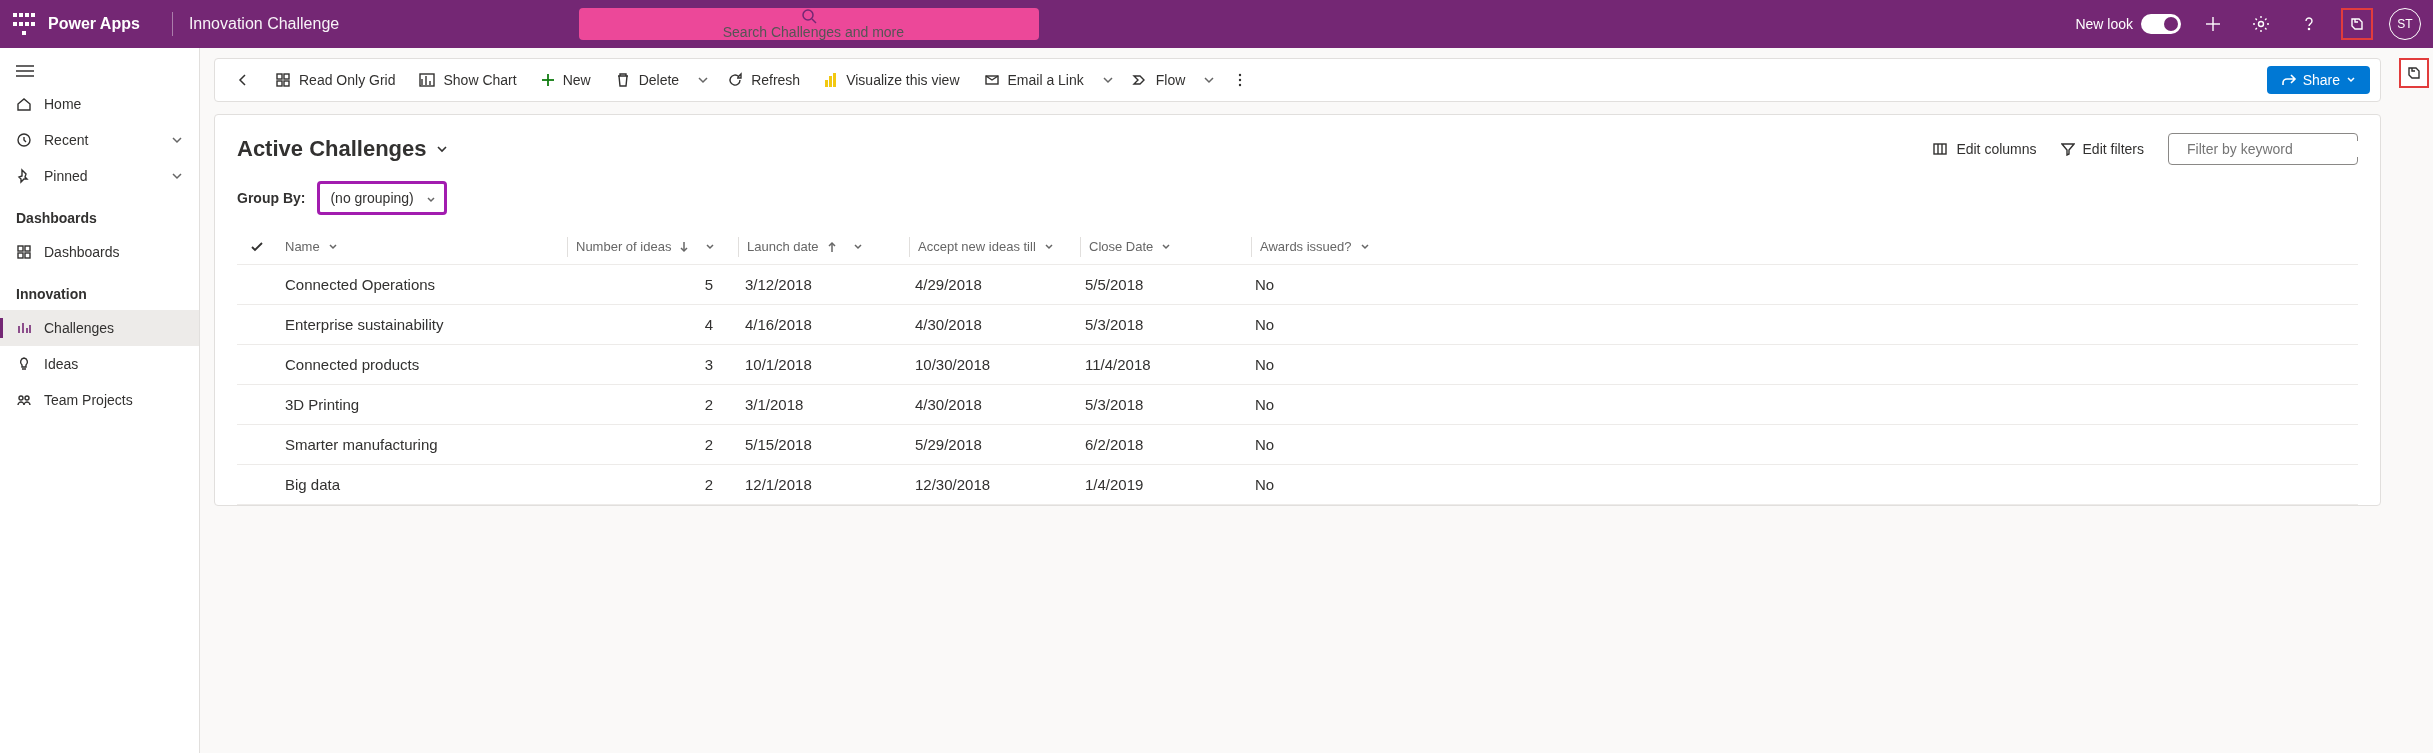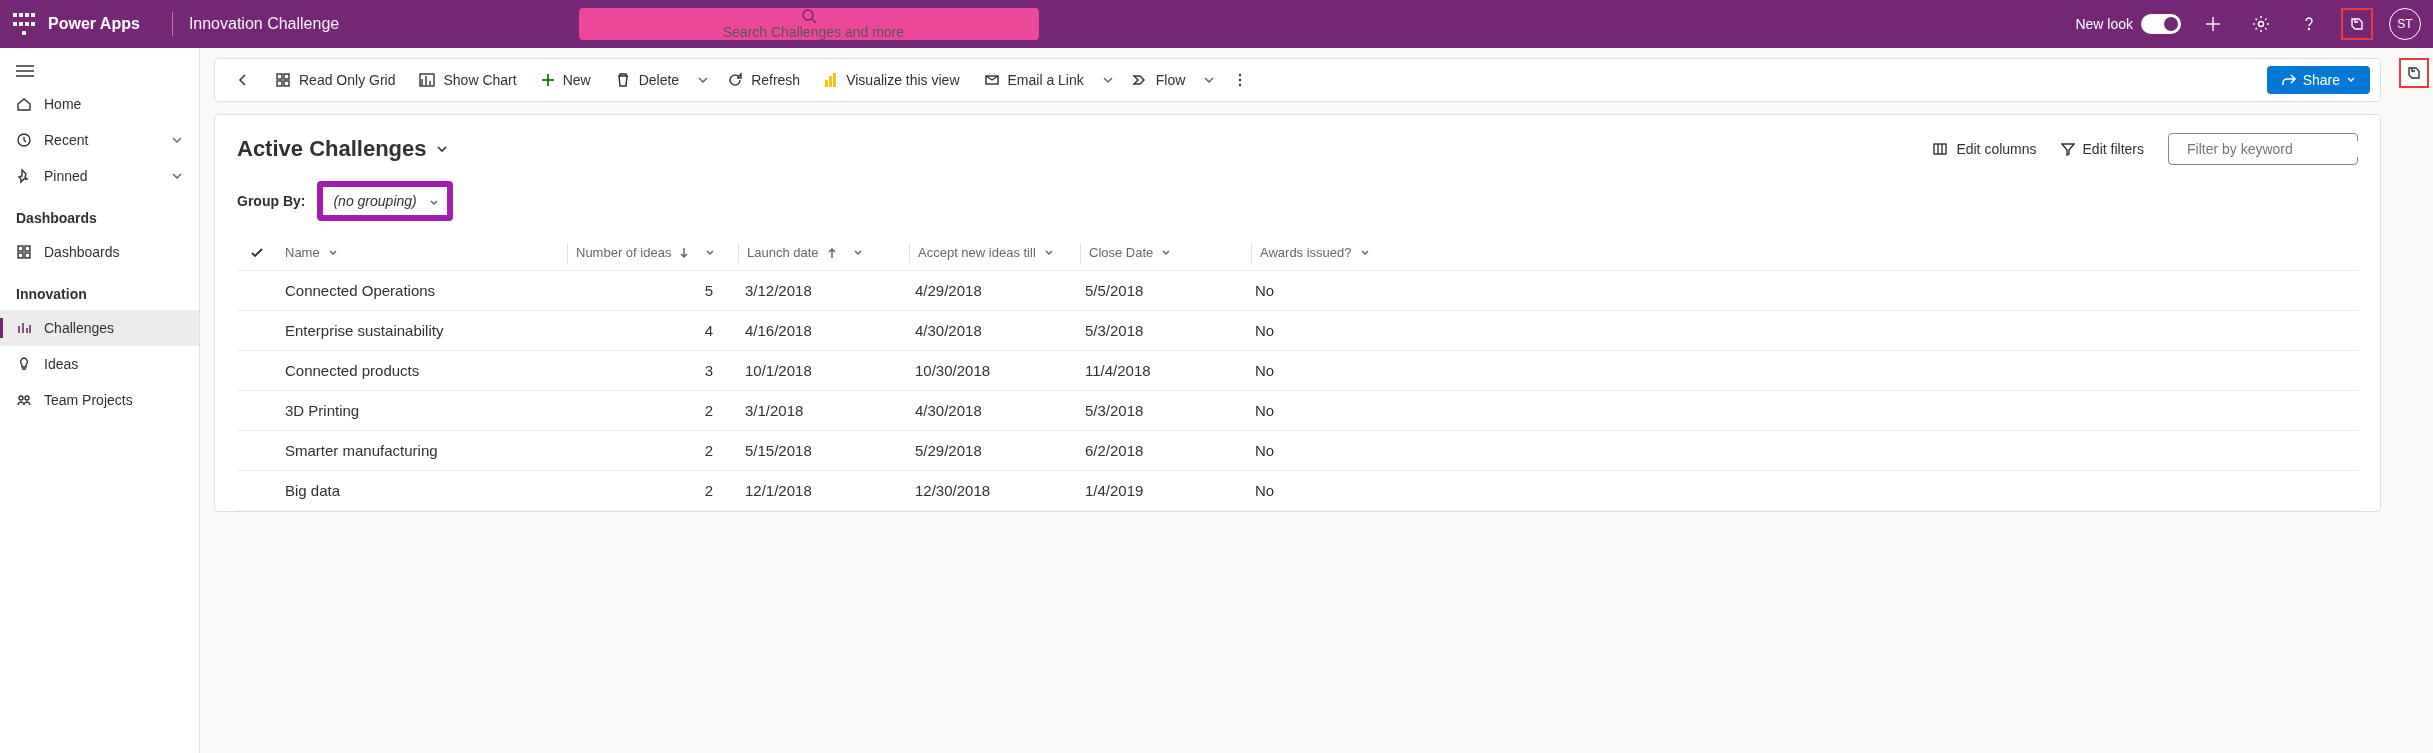--- a/index.html
+++ b/index.html
@@ -57,21 +57,21 @@
     .flex-spacer{flex:1;}
     .share-btn { background:#0078d4; color:#fff; border-radius:4px; padding:6px 14px; display:flex;align-items:center;gap:6px;cursor:pointer;font-size:14px;}
     .card { background:#fff; border:1px solid #e1dfdd; border-radius:4px; margin-top:12px; padding:18px 22px 0; }
     .view-header { display:flex; align-items:center; gap:10px;}
     .view-title { font-size:22px; font-weight:600; display:flex; align-items:center; gap:8px;}
     .view-actions{ margin-left:auto; display:flex;align-items:center;gap:24px;}
     .view-action{display:flex;align-items:center;gap:8px;cursor:pointer;font-size:14px;}
     .filter-input{ border:1px solid #8a8886; border-radius:4px; height:32px; display:flex;align-items:center;padding:0 10px; width:190px;}
     .filter-input input{border:none;outline:none;font-size:14px;flex:1;margin-left:8px;}
     .groupby{ display:flex;align-items:center;gap:12px; margin-top:16px; font-size:14px;}
-    .groupby-select{ border:6px solid #a21caf; border-radius:4px; padding:6px 30px 6px 10px; position:relative; cursor:pointer;font-style:italic;}
+    .groupby-select{ border:3px solid #a21caf; border-radius:4px; padding:6px 30px 6px 10px; position:relative; cursor:pointer;}
     .table { margin-top:14px; }
     .thead { display:flex; border-bottom:1px solid #edebe9; height:36px; align-items:center; font-size:13px; color:#666;}
     .th, .td { flex-shrink:0; padding:0 8px; display:flex; align-items:center;gap:8px;}
     .th { cursor:pointer; position:relative;}
     .th-sep { width:1px; height:20px; background:#e1dfdd; }
     .col-chk{ width:40px; justify-content:center;}
     .col-name{ width:290px;}
     .col-ideas{ width:170px; }
     .col-launch{ width:170px;}
     .col-accept{ width:170px;}

